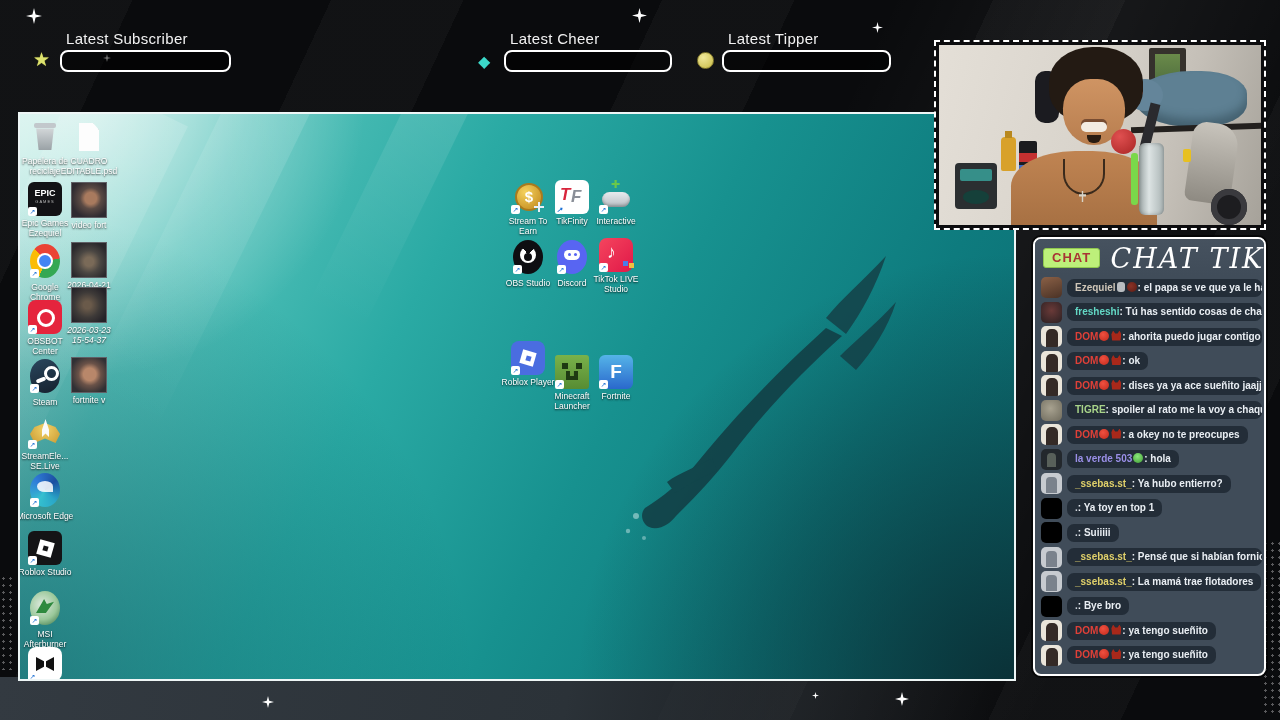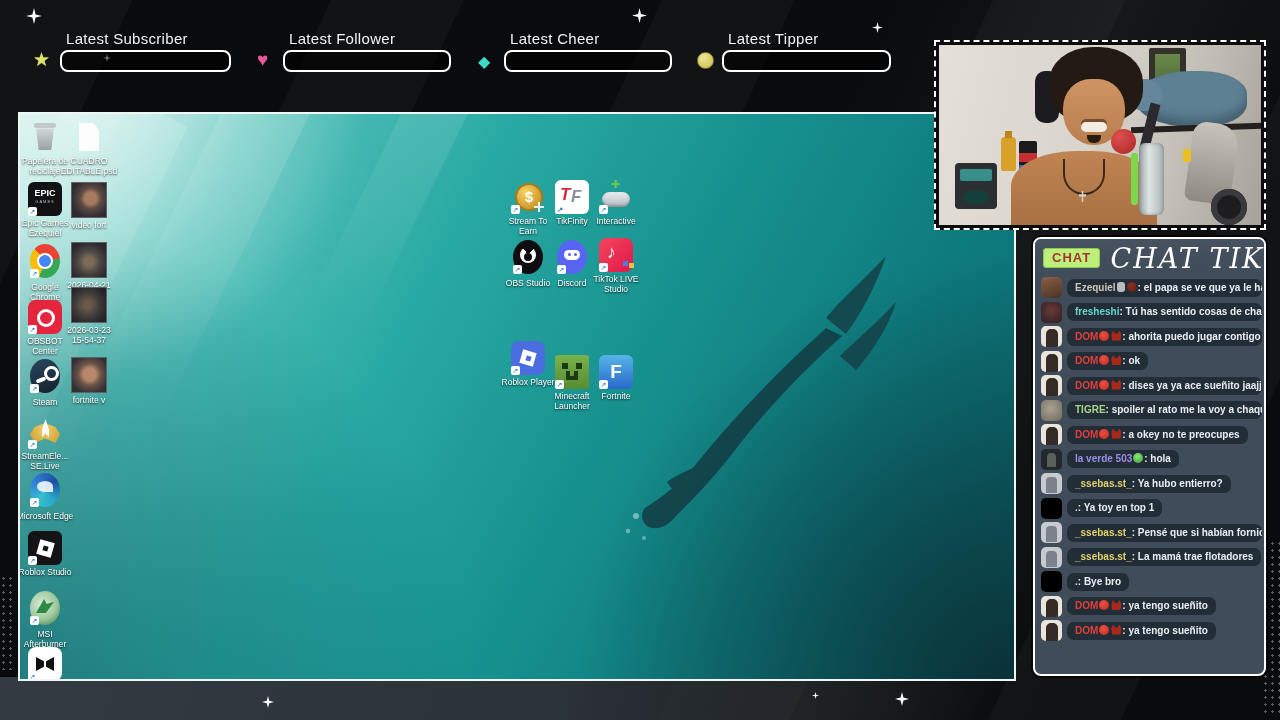--- a/index.html
+++ b/index.html
@@ -172,25 +172,20 @@
   <div class="sparkle" style="left:895px;top:692px;width:14px;height:14px;"></div>
 
   <div class="dots" style="left:1262px;top:540px;width:18px;height:175px;"></div>
   <div class="dots" style="left:0;top:575px;width:14px;height:95px;"></div>
 
   <div class="widget" style="left:60px;width:171px;">
     <div class="wlabel">Latest Subscriber</div>
     <div class="wbox" style="width:167px;"></div>
     <span class="wicon i-star" style="left:-27px;top:22px;">★</span>
   </div>
-  <div class="widget" style="left:283px;width:168px;">
-    <div class="wlabel">Latest Follower</div>
-    <div class="wbox" style="width:164px;"></div>
-    <span class="wicon i-heart" style="left:-26px;top:22px;">♥</span>
-  </div>
   <div class="widget" style="left:504px;width:168px;">
     <div class="wlabel">Latest Cheer</div>
     <div class="wbox" style="width:164px;"></div>
     <span class="wicon i-diamond" style="left:-26px;top:24px;">◆</span>
   </div>
   <div class="widget" style="left:722px;width:169px;">
     <div class="wlabel">Latest Tipper</div>
     <div class="wbox" style="width:165px;"></div>
     <span class="wicon i-coin" style="left:-25px;top:24px;"></span>
   </div>
@@ -274,21 +269,21 @@
       <div class="lbl">CUADRO EDITABLE.psd</div>
     </div>
     <div class="dicon" style="left:40px;top:68px;">
       <div class="ic ic-vid v1"></div>
       <div class="lbl">video fort</div>
     </div>
     <div class="dicon" style="left:40px;top:128px;">
       <div class="ic ic-vid v2"></div>
       <div class="lbl">2026-04-21 18-01-37</div>
     </div>
-    <div class="dicon" style="left:40px;top:173px;">
+    <div class="dicon" style="left:40px;top:173px;font-style:italic;">
       <div class="ic ic-vid v3"></div>
       <div class="lbl">2026-03-23 15-54-37</div>
     </div>
     <div class="dicon" style="left:40px;top:243px;">
       <div class="ic ic-vid v4"></div>
       <div class="lbl">fortnite v</div>
     </div>
 
     <div class="dicon" style="left:479px;top:66px;">
       <div class="ic ic-ste">
@@ -409,20 +404,24 @@
       </div>
       <div class="msg">
         <div class="av av-sseb"></div>
         <div class="bubble"><span class="u-sseb">_ssebas.st_</span><span>: Ya hubo entierro?</span></div>
       </div>
       <div class="msg">
         <div class="av av-dot"></div>
         <div class="bubble"><span class="u-dot">.</span><span>: Ya toy en top 1</span></div>
       </div>
       <div class="msg">
+        <div class="av av-dot"></div>
+        <div class="bubble"><span class="u-dot">.</span><span>: Suiiiii</span></div>
+      </div>
+      <div class="msg">
         <div class="av av-sseb"></div>
         <div class="bubble"><span class="u-sseb">_ssebas.st_</span><span>: Pensé que si habían fornicado</span></div>
       </div>
       <div class="msg">
         <div class="av av-sseb"></div>
         <div class="bubble"><span class="u-sseb">_ssebas.st_</span><span>: La mamá trae flotadores</span></div>
       </div>
       <div class="msg">
         <div class="av av-dot"></div>
         <div class="bubble"><span class="u-dot">.</span><span>: Bye bro</span></div>

